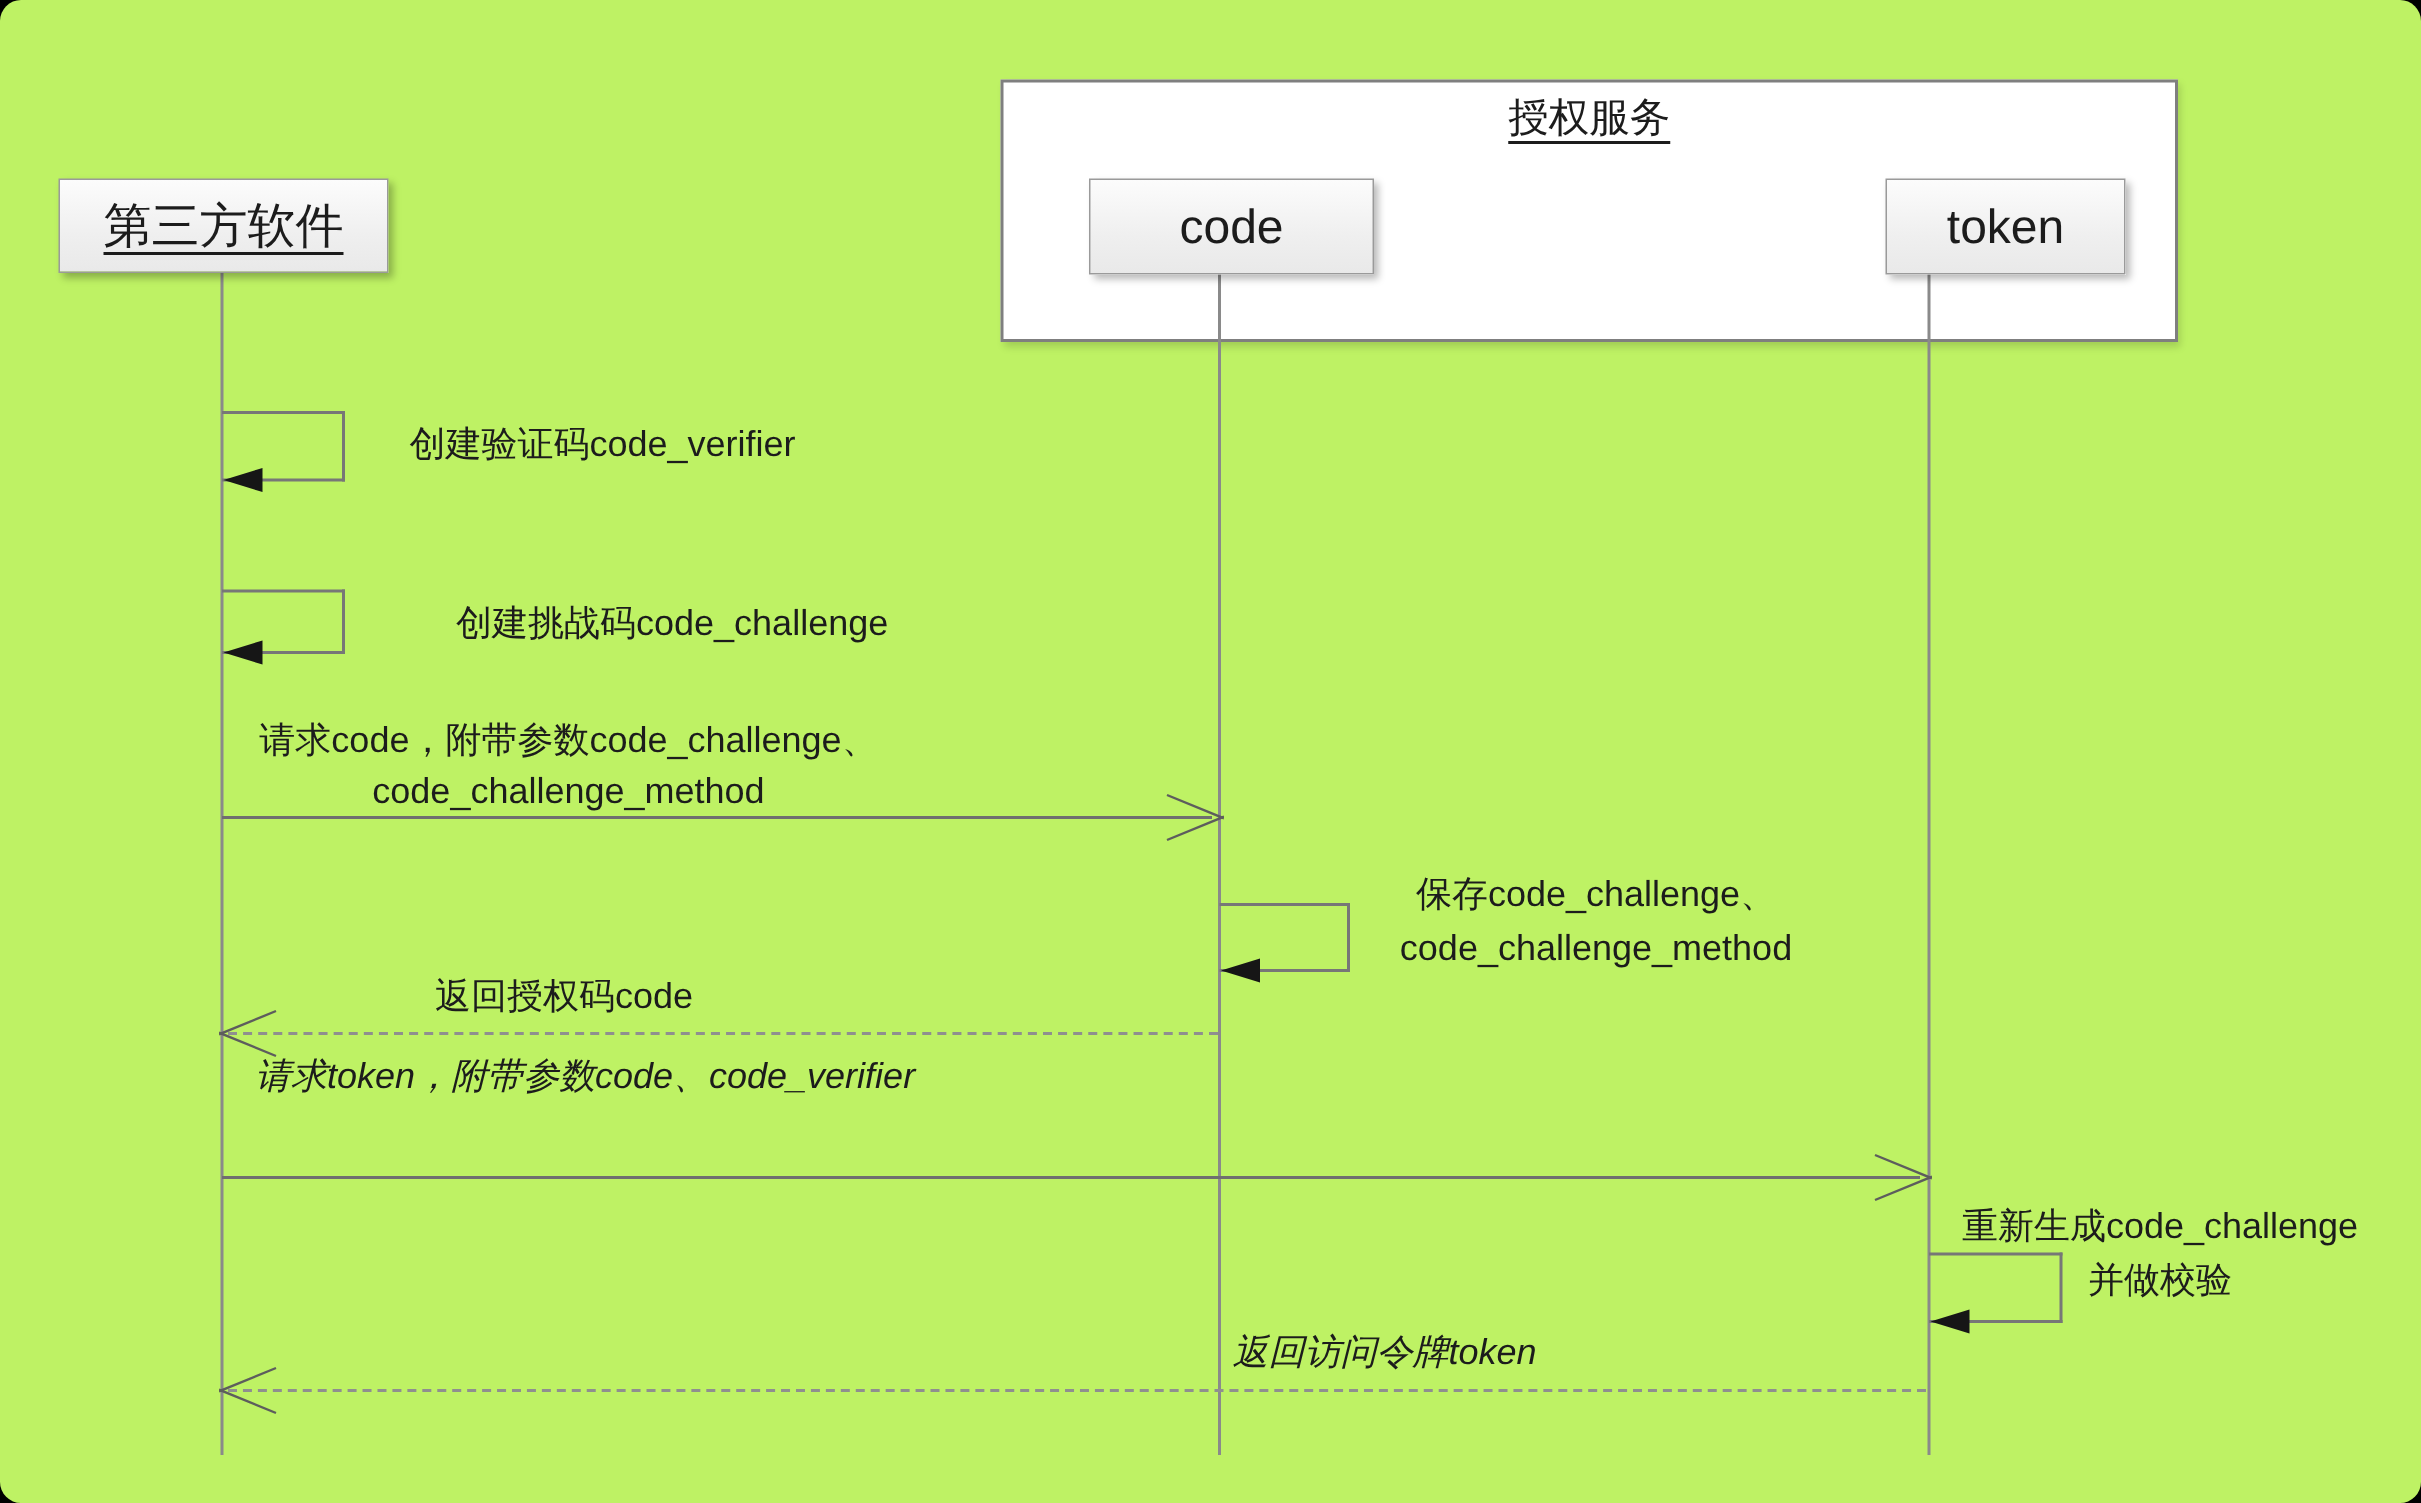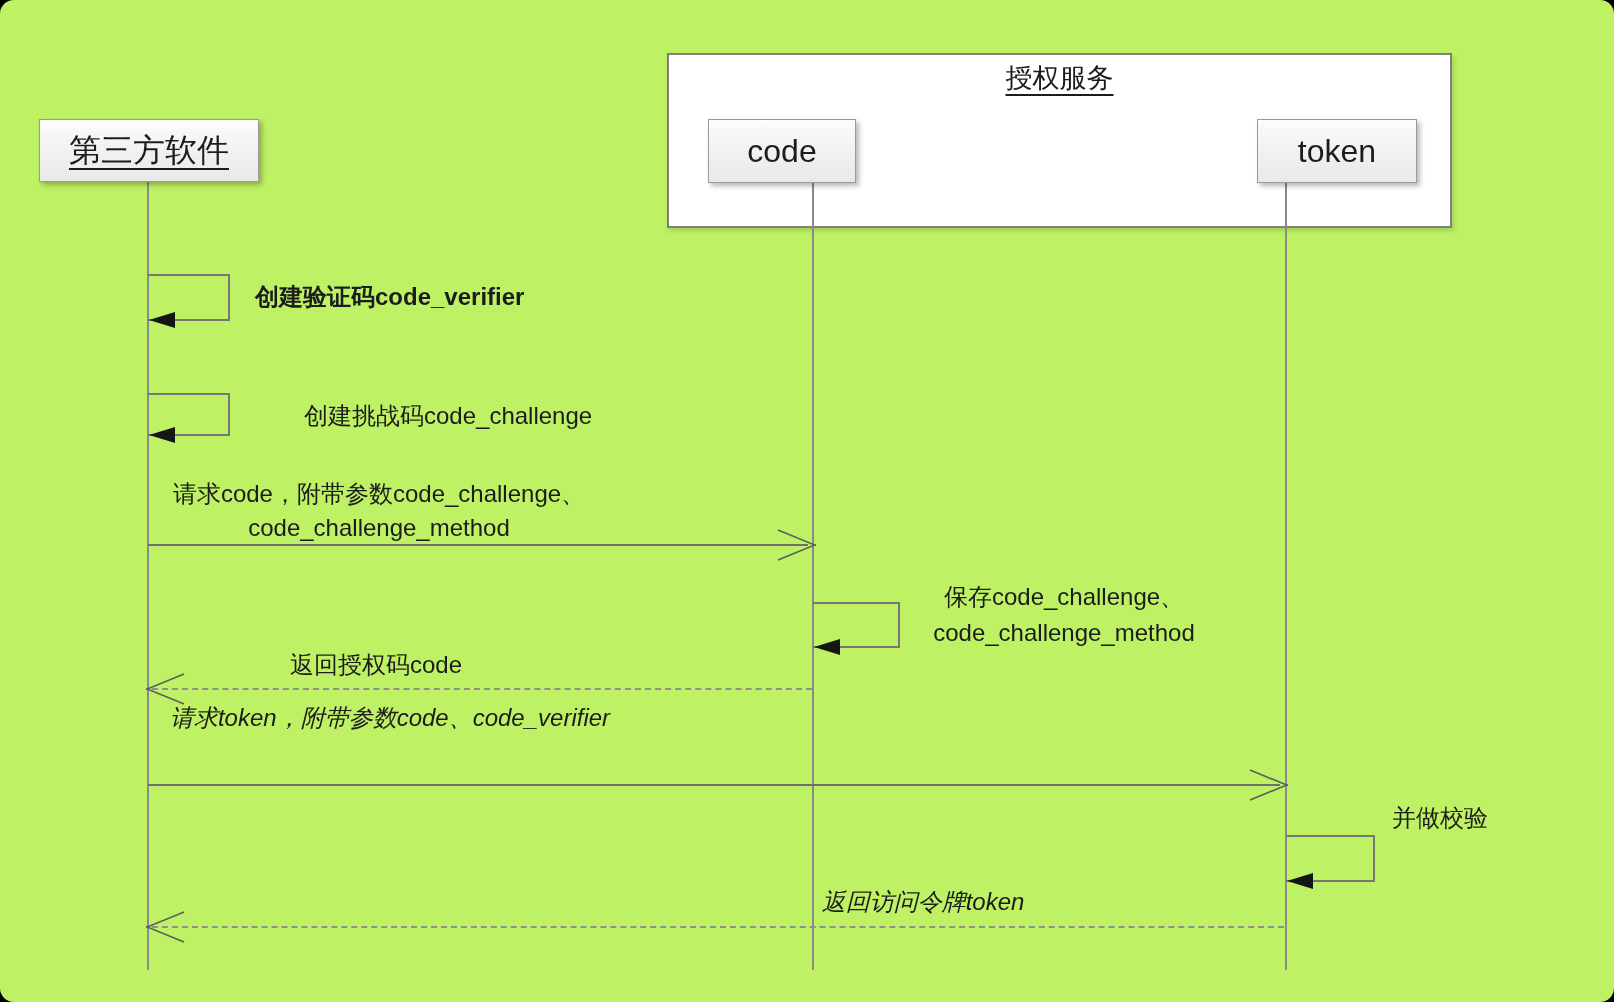--- a/index.html
+++ b/index.html
@@ -8,21 +8,21 @@
   .page{position:absolute;inset:0;background:#bef264;border-radius:14px;}
 
   
   .actor{position:absolute;box-sizing:border-box;border:1px solid #9a9a9a;
          background:linear-gradient(180deg,#fcfcfc 0%,#efefef 60%,#e9e9e9 100%);
          box-shadow:3px 3px 5px rgba(0,0,0,.28);
          display:flex;align-items:center;justify-content:center;
          font-size:32px;}
   .u{text-decoration:underline;text-underline-offset:7px;text-decoration-thickness:1.5px;}
   #actor-third-party{left:39px;top:119px;width:220px;height:63px;}
-  #actor-code{left:708px;top:119px;width:148px;height:64px;}
+  #actor-code{left:726px;top:119px;width:190px;height:64px;}
   #actor-token{left:1257px;top:119px;width:160px;height:64px;text-align:center;}
 
   
   #auth-container{position:absolute;left:667px;top:53px;width:785px;height:175px;
                   box-sizing:border-box;border:2px solid #7f7f7f;background:#fff;
                   box-shadow:2px 3px 5px rgba(0,0,0,.15);}
   #auth-title{position:absolute;left:667px;top:60px;width:785px;text-align:center;
               font-size:27px;}
 
   
@@ -55,21 +55,21 @@
 
   .ah{position:absolute;}
   #ah-request-code{left:776px;top:528px;}
   #ah-request-token{left:1248px;top:768px;}
   #ah-return-code{left:146px;top:672px;}
   #ah-return-token{left:146px;top:910px;}
 
   
   .msg{position:absolute;font-size:24px;white-space:nowrap;}
   .center{transform:translateX(-50%);text-align:center;}
-  #lbl-verifier{left:255px;top:281px;line-height:32px;font-weight:bold;}
+  #lbl-verifier{left:273px;top:281px;line-height:32px;}
   #lbl-challenge{left:273px;top:400px;line-height:32px;margin-left:31px;}
   #lbl-request-code{left:379px;top:477px;line-height:34px;}
   #lbl-save{left:1064px;top:579px;line-height:36px;}
   #lbl-return-code{left:376px;top:649px;line-height:32px;}
   #lbl-request-token{left:390px;top:702px;line-height:32px;font-style:italic;}
   #lbl-regen{left:1440px;top:800px;line-height:36px;}
   #lbl-return-token{left:923px;top:886px;line-height:32px;font-style:italic;}
 </style>
 </head>
 <body>
@@ -128,20 +128,21 @@
 
     <div class="solid-line" id="line-request-token"></div>
     <svg class="ah" id="ah-request-token" width="40" height="34" viewBox="0 0 40 34">
       <path d="M2 2 L40 17.6 M2 32 L40 16.4" stroke="#5d5d5d" stroke-width="1.6" fill="none"></path>
     </svg>
     <div class="msg center" id="lbl-request-token">请求token，附带参数code、code_verifier</div>
 
     <div class="selfcall" id="loop-regen"></div>
     <div class="tri-left" id="tri-regen"></div>
     <div class="msg center" id="lbl-regen">
+      <div>重新生成code_challenge</div>
       <div>并做校验</div>
     </div>
 
     <div class="dashed-line" id="line-return-token"></div>
     <svg class="ah" id="ah-return-token" width="40" height="34" viewBox="0 0 40 34">
       <path d="M38 2 L0 17.6 M38 32 L0 16.4" stroke="#5d5d5d" stroke-width="1.6" fill="none"></path>
     </svg>
     <div class="msg center" id="lbl-return-token">返回访问令牌token</div>
 
   </div>

